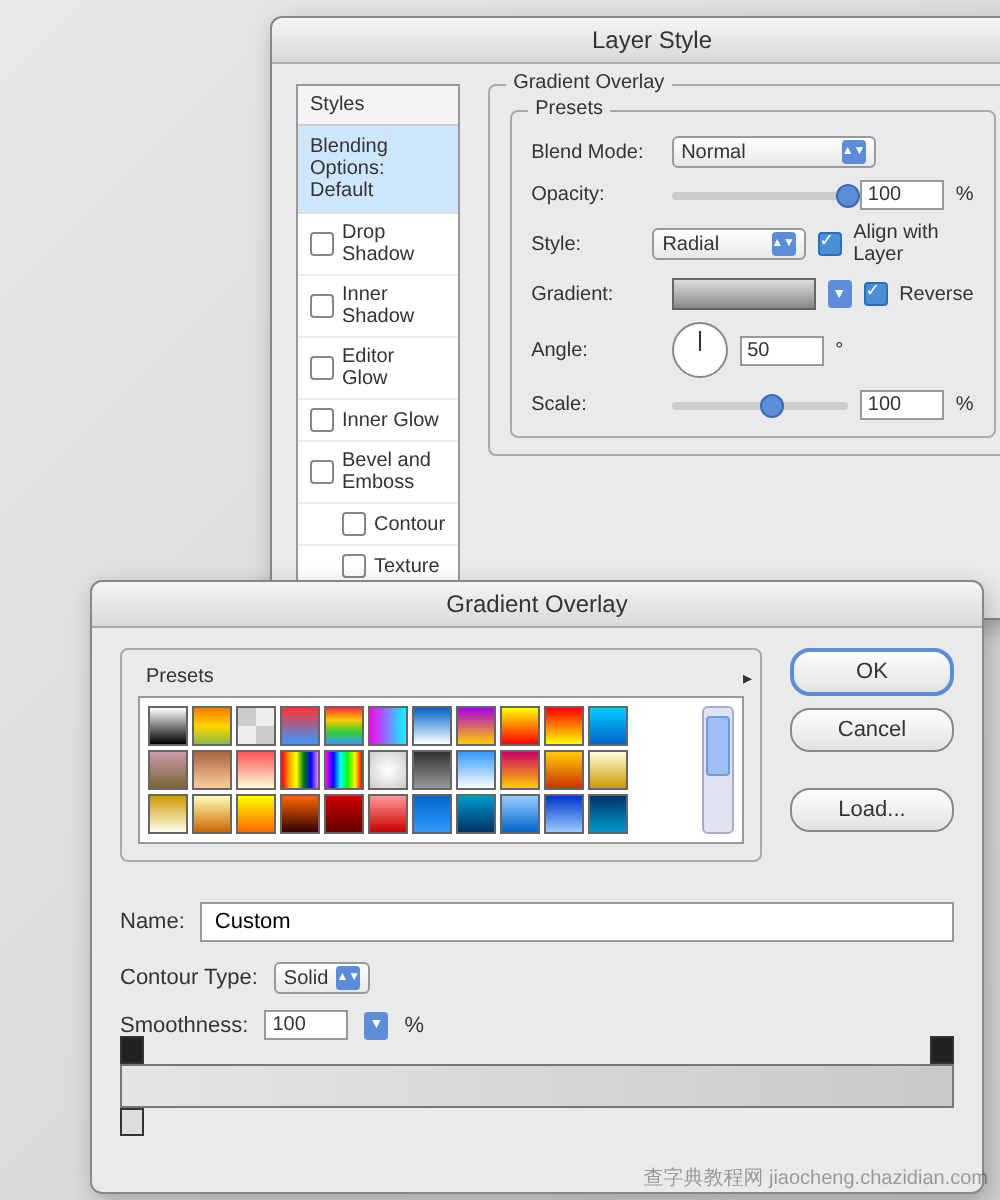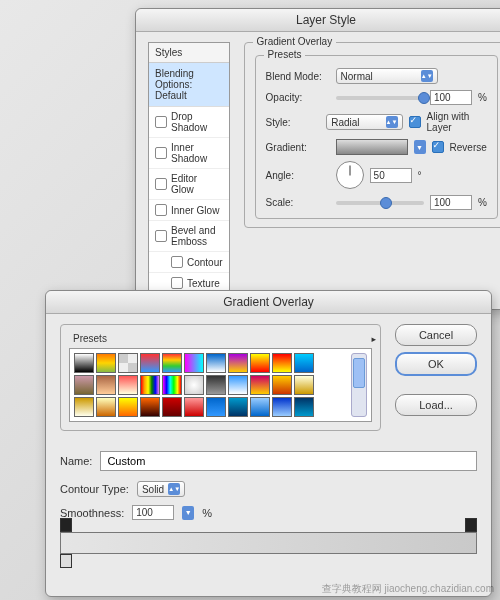--- a/index.html
+++ b/index.html
@@ -221,22 +221,22 @@
                 <div class="sw" style="background: linear-gradient(rgb(0, 51, 204), rgb(153, 204, 255));"></div>
                 <div class="sw" style="background: linear-gradient(rgb(0, 51, 102), rgb(0, 153, 204));"></div>
               </div>
             <div class="scroll">
                 <div class="thumb"></div>
               </div>
           </div>
         </div>
       </div>
       <div class="btns">
+        <div class="btn primary">OK</div>
         <div class="btn">Cancel</div>
-        <div class="btn primary">OK</div>
         <div style="height:6px"></div>
         <div class="btn">Load...</div>
       </div>
     </div>
 
     <div class="name-row">
       <span>Name:</span>
       <input value="Custom" style="">
     </div>
 

